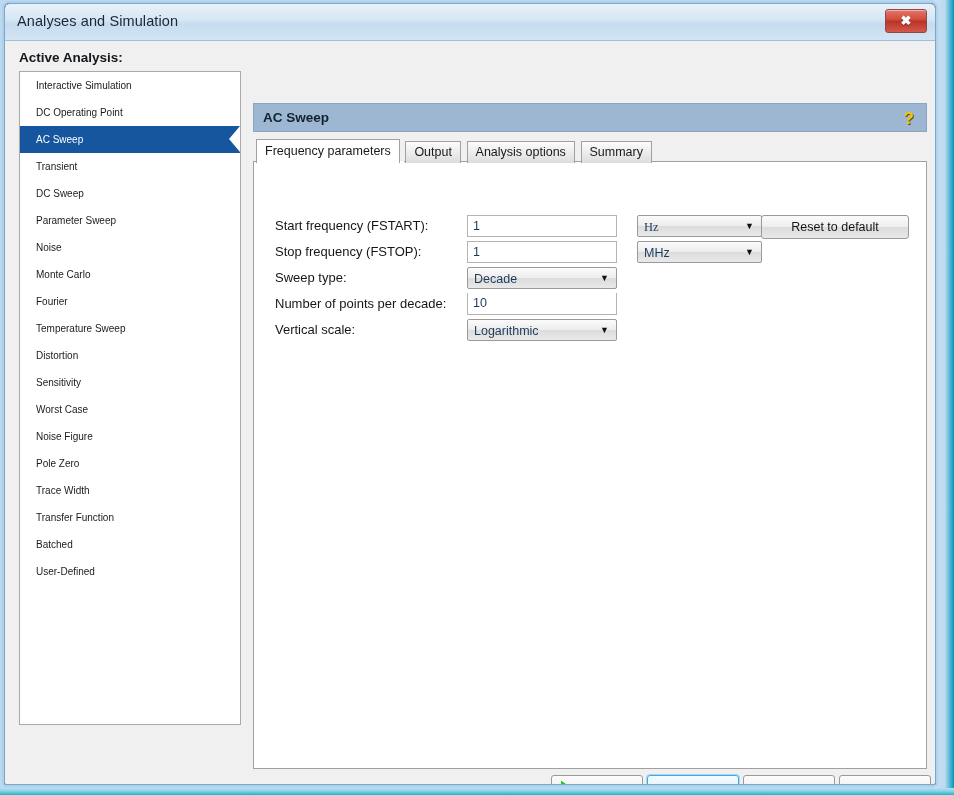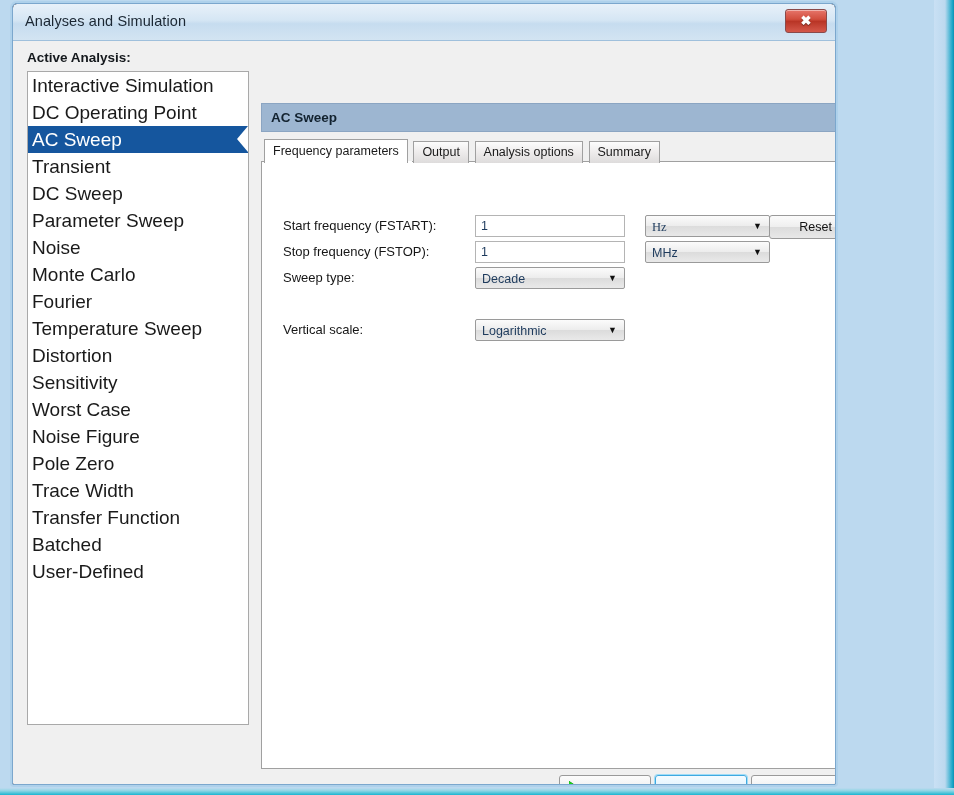--- a/index.html
+++ b/index.html
@@ -33,22 +33,22 @@
   .desk-strip-bottom {
     position: absolute;
     left: 0; bottom: 0;
     width: 954px; height: 7px;
     background: linear-gradient(to bottom,#bcd9ef 0%, #8fd5e4 40%, #19b5d0 100%);
   }
 
   
   #dialog {
     position: absolute;
-    left: 12px; top: 3px;
-    width: 824px;
+    left: 4px; top: 3px;
+    width: 932px;
     height: 782px;
     background: #0f172a;
     border: 1px solid #7ba7cd;
     border-radius: 5px 5px 2px 2px;
     box-shadow: 0 0 0 2px rgba(170,205,234,0.75);
     box-sizing: border-box;
     overflow: hidden;
   }
 
   
@@ -110,22 +110,22 @@
     height: 654px;
     background: #ffffff;
     border: 1px solid #a9a9a9;
     box-sizing: border-box;
     overflow: hidden;
   }
   .list-item {
     position: relative;
     height: 27px;
     line-height: 27px;
-    padding-left: 4px;
-    font-size: 19px;
+    padding-left: 16px;
+    font-size: 10px;
     color: #1a1a1a;
     white-space: nowrap;
     cursor: default;
   }
   .list-item.selected {
     background: #15569e;
     color: #ffffff;
   }
   .list-item.selected::after {
     content: "";
@@ -404,20 +404,24 @@
           </div>
 
           <div class="form-row" style="top:105px; width:640px;">
             <div class="field-label">Sweep type:</div>
             <div class="combo" style="left:192px; top:0; width:150px;">
               <span class="combo-text">Decade</span>
               <span class="combo-arrow">▼</span>
             </div>
           </div>
 
+          <div class="form-row" style="top:131px; width:640px;">
+            <div class="field-label">Number of points per decade:</div>
+            <div class="text-input" style="left:192px; top:0; width:150px; border-top:none;">10</div>
+          </div>
 
           <div class="form-row" style="top:157px; width:640px;">
             <div class="field-label">Vertical scale:</div>
             <div class="combo" style="left:192px; top:0; width:150px;">
               <span class="combo-text">Logarithmic</span>
               <span class="combo-arrow">▼</span>
             </div>
           </div>
 
           <div id="reset-default-button">Reset to default</div>

